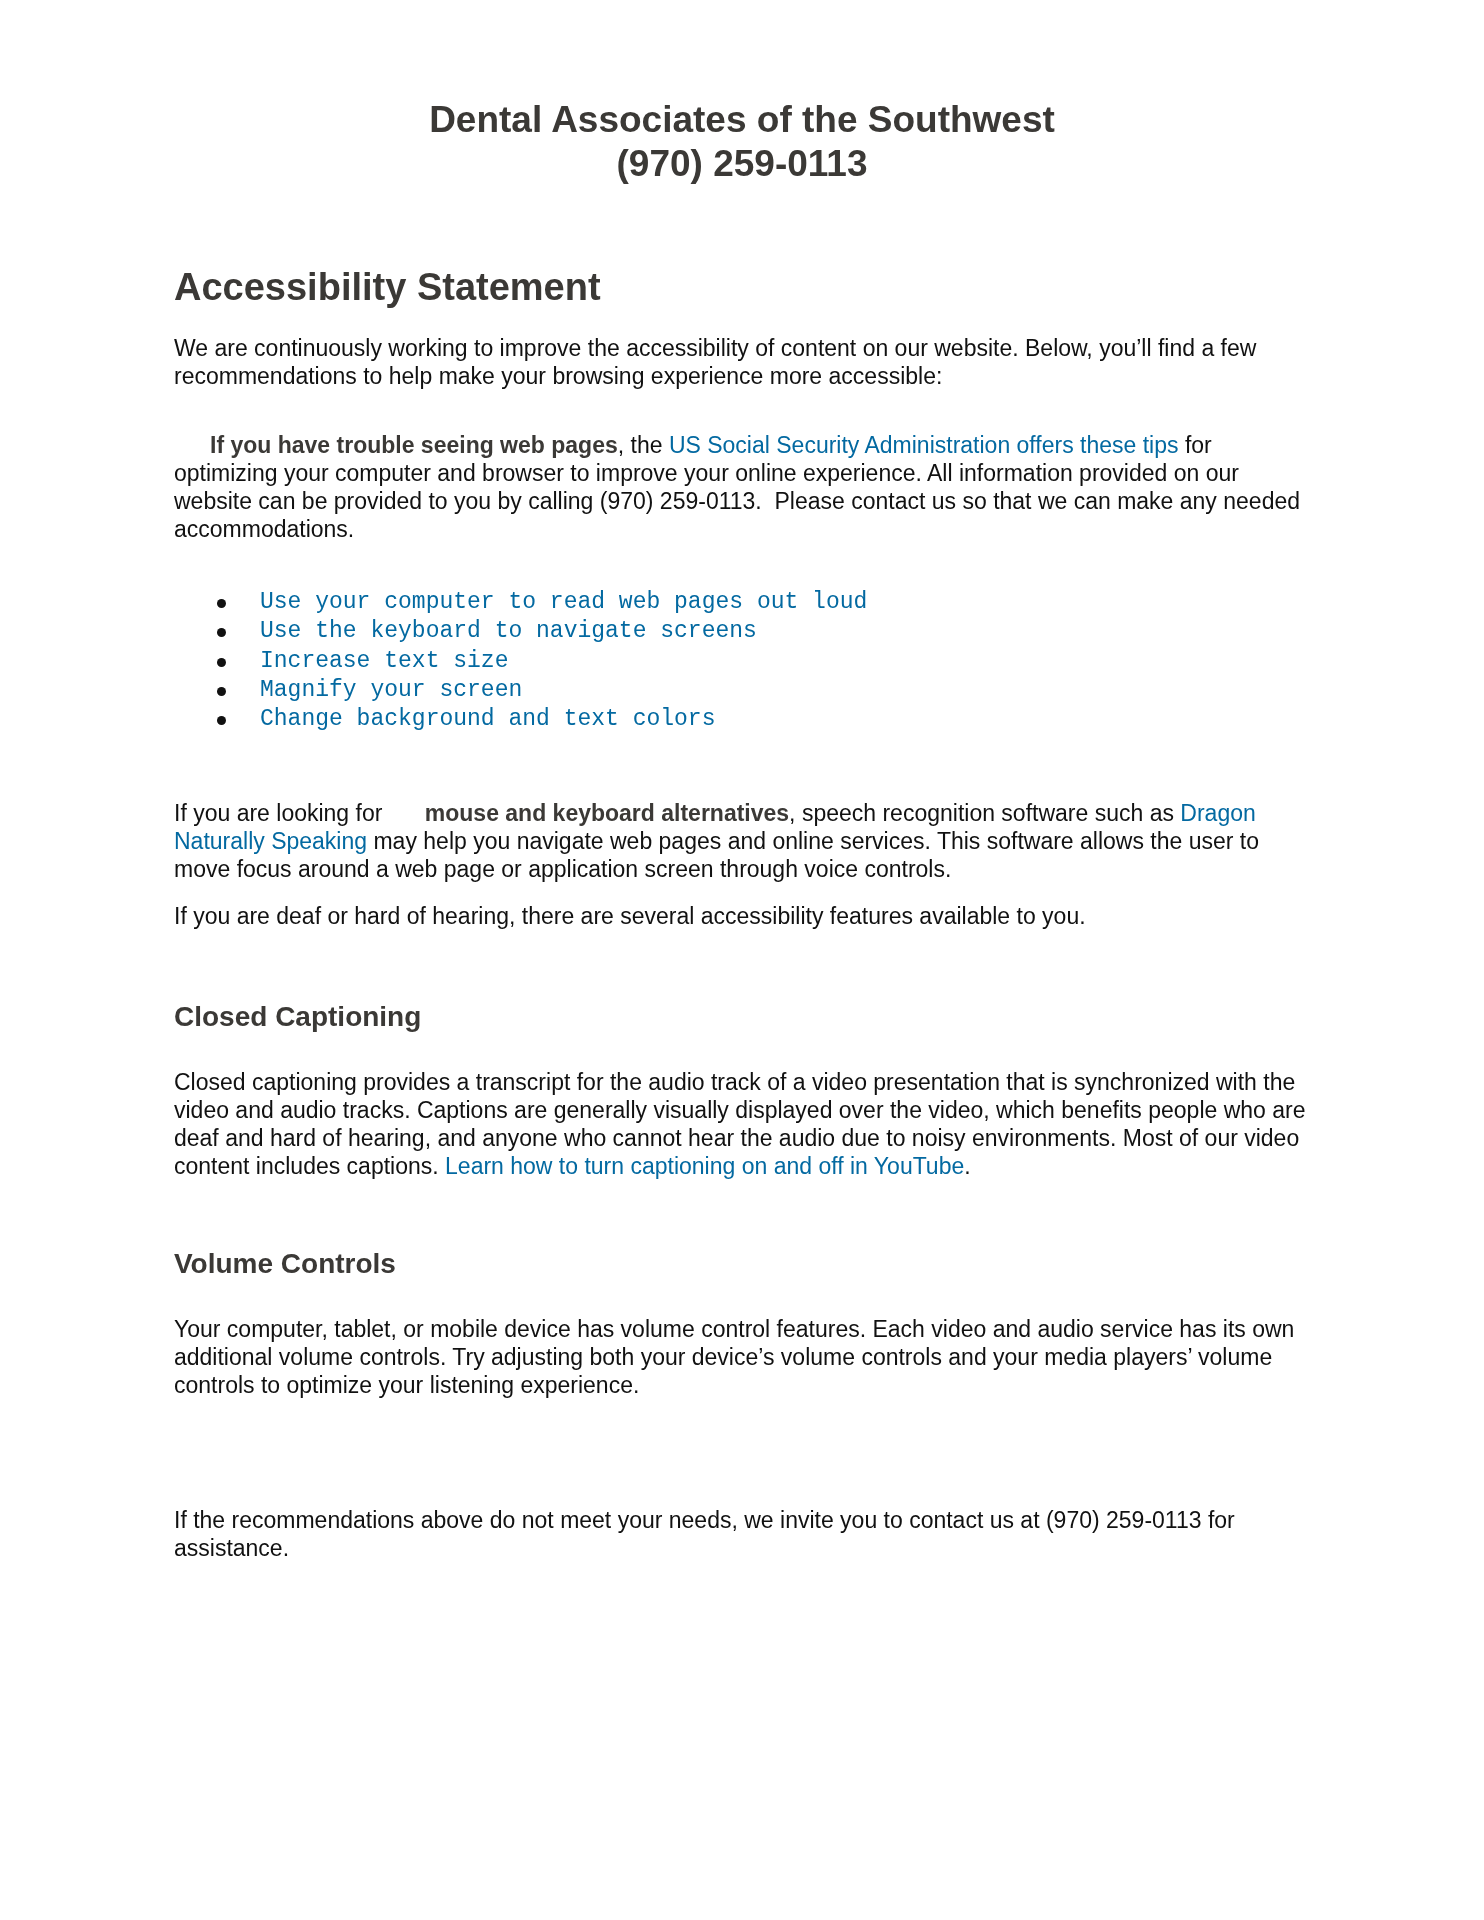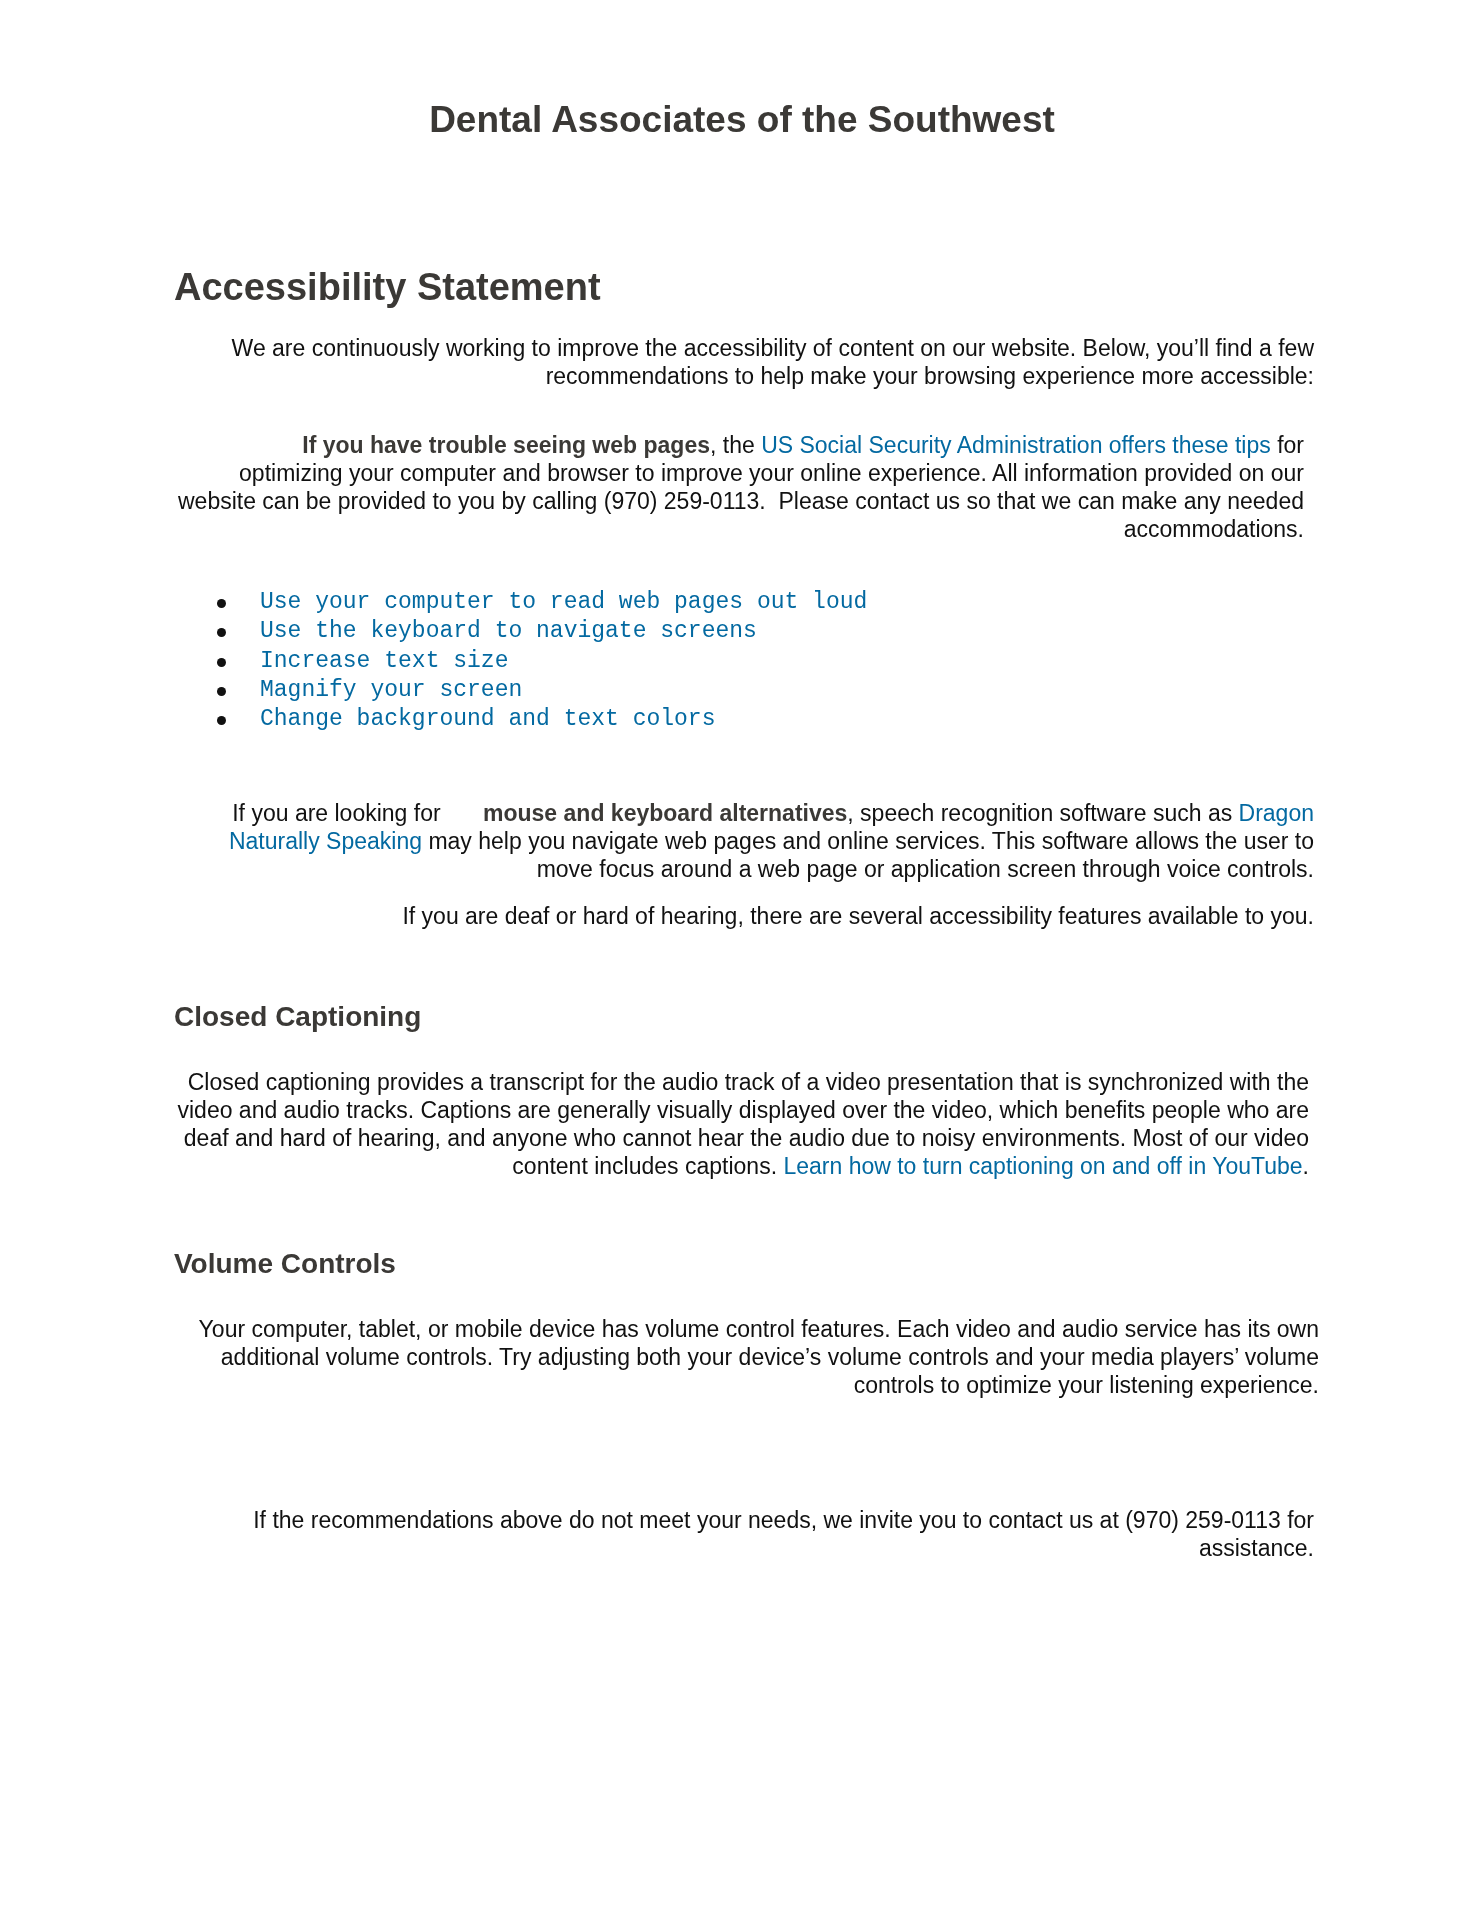--- a/index.html
+++ b/index.html
@@ -18,41 +18,41 @@
   }
   .h2 {
     position: absolute; left: 174px;
     font-family: "Liberation Sans", sans-serif; font-weight: bold; font-size: 28px;
     line-height: 34px; color: #3b3936; margin: 0;
   }
   .para {
     position: absolute; left: 174px; width: 1140px; margin: 0;
     font-family: "Liberation Sans", sans-serif; font-size: 23px; line-height: 28px;
     color: #111111;
-    text-align: right;
   }
   .bold { font-weight: bold; color: #3b3936; margin-left: 36px; }
   a.link { color: #0369a1; text-decoration: none; }
   ul.tips {
     position: absolute; left: 174px; top: 588px; margin: 0; padding: 0; list-style: none;
     font-family: Liberation Mono, monospace; font-size: 23px; line-height: 29.3px;
   }
   ul.tips li { position: relative; padding-left: 86px; color: #111111; }
   ul.tips li .bullet {
     position: absolute; left: 43px; top: 11px; width: 9px; height: 9px;
     border-radius: 50%; background: #111111;
   }
 </style>
 </head>
 <body>
 
 <div class="page">
 
   <div class="title-block">
     <div>Dental Associates of the Southwest</div>
+    <div>(970) 259-0113</div>
   </div>
 
   <h1 class="h1">Accessibility Statement</h1>
 
   <p class="para" style="top:334px;">We are continuously working to improve the accessibility of content on our website. Below, you’ll find a few recommendations to help make your browsing experience more accessible:</p>
 
   <p class="para" style="top:431px; width:1130px;"><span class="bold">If you have trouble seeing web pages</span><span>, the </span><a class="link">US Social Security Administration offers these tips</a><span> for optimizing your computer and browser to improve your online experience. All information provided on our website can be provided to you by calling (970) 259-0113.&nbsp; Please contact us so that we can make any needed accommodations.</span></p>
 
   <ul class="tips">
     <li><span class="bullet"></span><a class="link">Use your computer to read web pages out loud</a><span></span></li>

